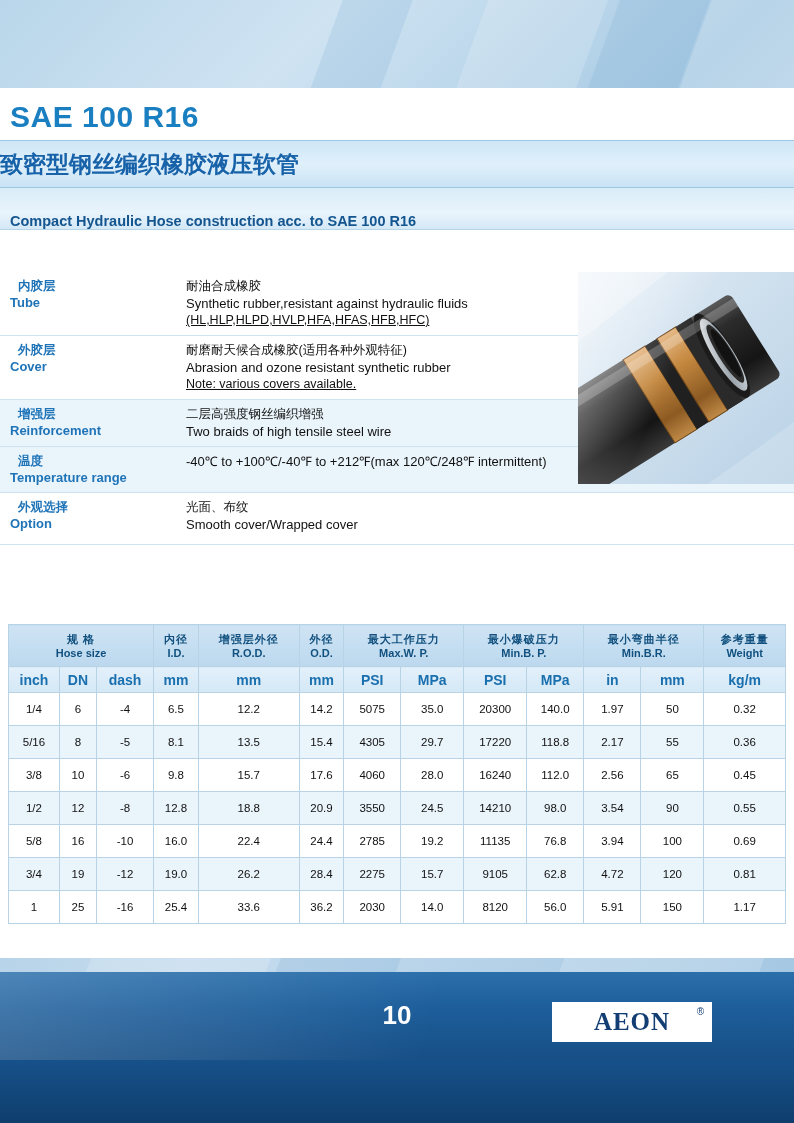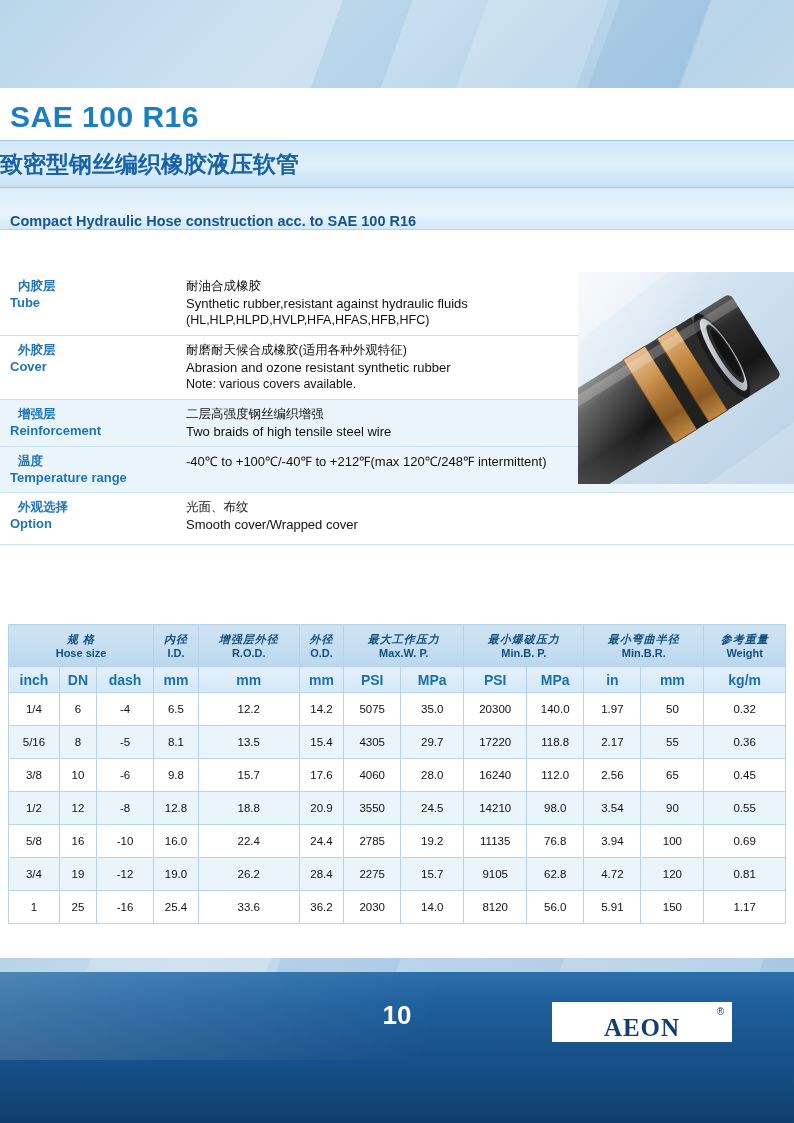--- a/index.html
+++ b/index.html
@@ -54,21 +54,21 @@
   .spec-row.alt { background:#eaf4fb; }
   .spec-row.plain { background:#ffffff; }
   .spec-label {
     width:180px; padding:6px 0 6px 10px; flex:none;
   }
   .spec-label .cn { color:#1f74b8; font-size:12.5px; font-weight:bold; line-height:16px;margin-left:8px; }
   .spec-label .en { color:#1f74b8; font-size:13px; font-weight:bold; line-height:17px; }
   .spec-value { padding:6px 8px 6px 6px; flex:1; }
   .spec-value .cn { color:#111; font-size:12.5px; line-height:17px; }
   .spec-value .en { color:#111; font-size:13px; line-height:17px; }
-  .spec-value .en.small { font-size:12.5px; }
+  .spec-value .en.small { font-size:12.5px;text-decoration:underline; }
 
   .rows-top { width:578px; }
 
   
   .hose-img {
     position:absolute; left:578px; top:272px; width:216px; height:212px;
     overflow:hidden;
     background: linear-gradient(160deg,#dce9f4 0%, #eef5fb 40%, #cfe0ee 100%);
   }
   .hose-img .shine { position:absolute; inset:0; background:
@@ -83,37 +83,37 @@
     background: linear-gradient(to bottom,#cfe4f4,#bcd8ee);
     color:#12517f; font-weight:bold; height:42px; font-size:11.5px; line-height:14px;
   }
   .data-table thead tr.h2 th {
     background: linear-gradient(to bottom,#e3f0fa,#d4e8f6);
     color:#1a6fae; font-weight:bold; height:26px; font-size:14px;
   }
   .data-table tbody td { height:33px; }
   .data-table tbody tr:nth-child(odd) td { background:#ffffff; }
   .data-table tbody tr:nth-child(even) td { background:#eaf4fb; }
-  .hdr-cn { display:block; font-size:11px; letter-spacing:1px;font-style:italic; }
+  .hdr-cn { display:block; font-size:11px; letter-spacing:1px; }
   .hdr-en { display:block; font-size:11px; }
 
   
   .footer-band {
     position:absolute; left:0; top:972px; width:794px; height:88px;
     background: linear-gradient(to bottom, #2b6fab 0%, #1d5e9b 40%, #174f86 100%);
   }
   .footer-band .sheen { position:absolute; inset:0; background:
      linear-gradient(105deg, rgba(255,255,255,0.16) 0%, rgba(255,255,255,0) 55%); }
   .page-num {
     position:absolute; left:0; top:1000px; width:794px; text-align:center;
     color:#ffffff; font-size:26px; font-weight:bold;
   }
   .logo-box {
-    position:absolute; left:552px; top:1002px; width:180px; height:40px;
-    background:#ffffff; display:flex; align-items:flex-end; justify-content:center;
+    position:absolute; left:552px; top:1002px; width:160px; height:40px;
+    background:#ffffff; display:flex; align-items:center; justify-content:center;
   }
   .logo-text { color:#123e73; font-size:25px; font-weight:bold; letter-spacing:1px; font-family:"Liberation Serif", serif; }
   .logo-reg { position:absolute; right:8px; top:4px; color:#123e73; font-size:10px; }
   .footer-bottom {
     position:absolute; left:0; top:1060px; width:794px; height:63px;
     background: linear-gradient(to bottom,#17518a,#0f3e6d);
   }
 </style>
 </head>
 <body>

